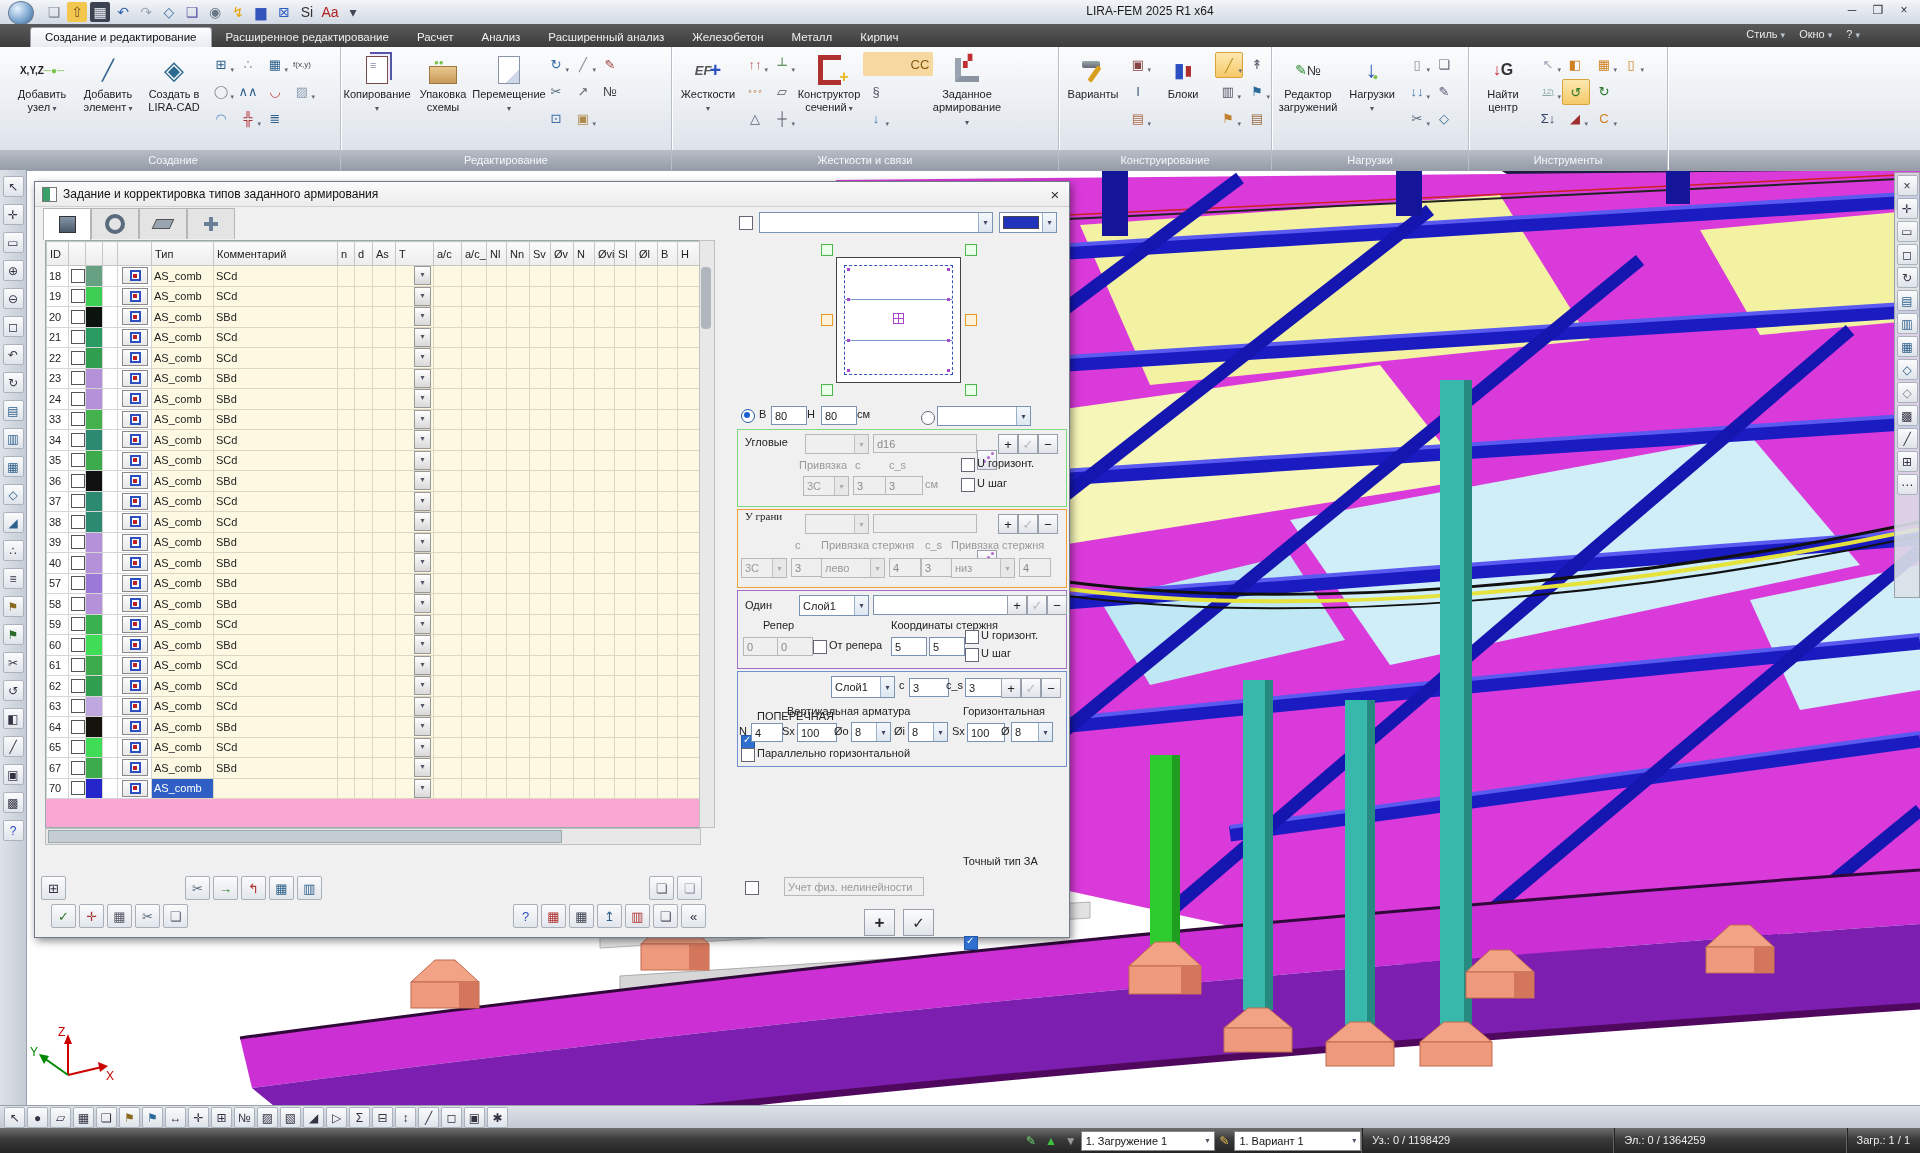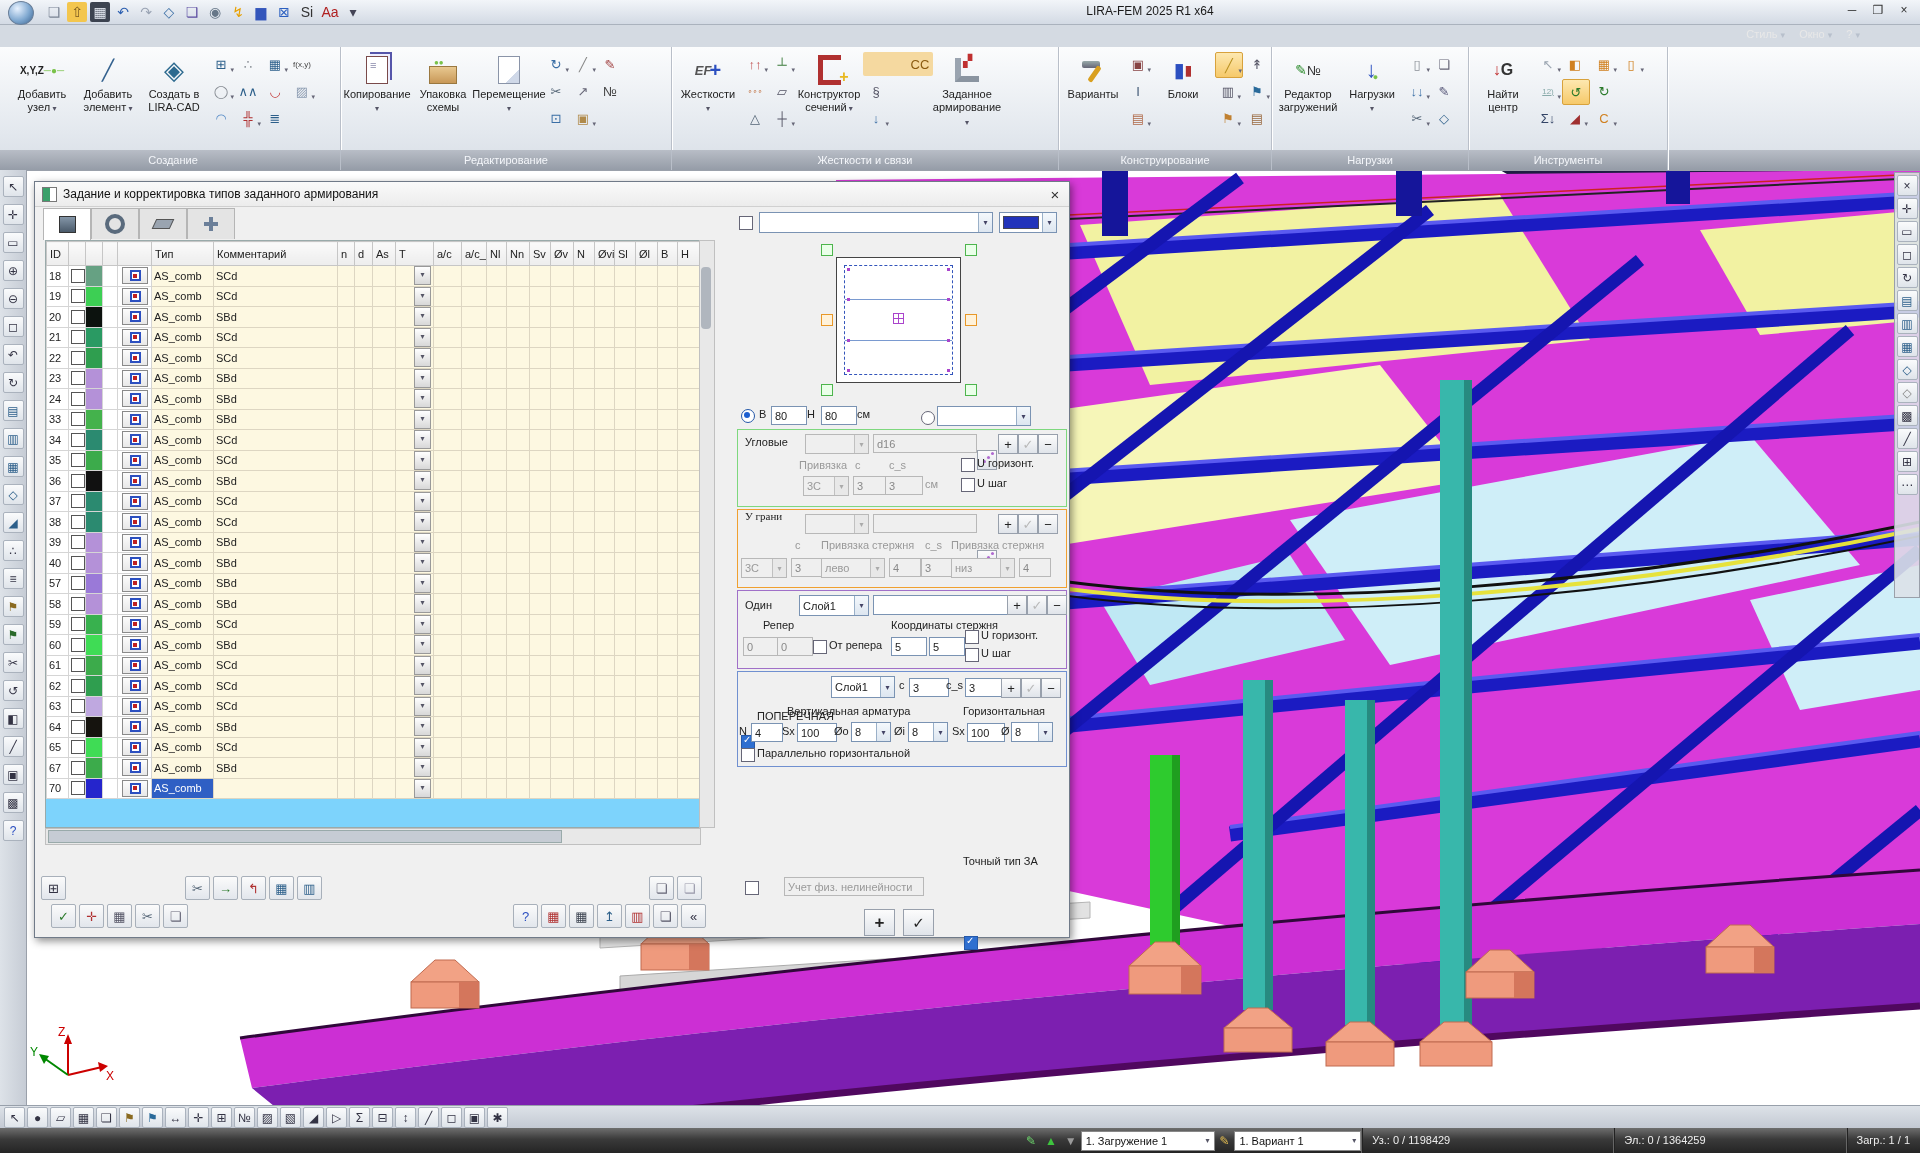--- a/index.html
+++ b/index.html
@@ -82,21 +82,21 @@
 #dlg-tabs{left:8px;top:26px;height:31px;display:flex;}
 .dtab{width:46px;height:30px;border:1px solid #b5b5b5;border-bottom:none;background:#e4e4e4;display:flex;align-items:center;justify-content:center;}
 .dtab.active{background:#fff;height:31px;}
 .dt-sq{width:15px;height:15px;background:linear-gradient(#8496a8,#4a5a6a);border:1px solid #333;}
 .dt-ring{width:12px;height:12px;border:4px solid #5a6b7d;border-radius:50%;}
 .dt-er{width:16px;height:8px;background:#9aa4b0;border:1px solid #555;transform:skewX(-25deg);}
 .dt-plus{position:relative;width:14px;height:14px;}
 .dt-plus::before{content:"";position:absolute;left:5px;top:0;width:4px;height:14px;background:#6b7f99;}
 .dt-plus::after{content:"";position:absolute;left:0;top:5px;width:14px;height:4px;background:#6b7f99;}
 
-#tblwrap{left:10px;top:58px;width:654px;height:586px;border:1px solid #9aa;background:#7dd3fc;overflow:hidden;}
+#tblwrap{left:10px;top:58px;width:654px;height:586px;border:1px solid #9aa;background:#f9a8d4;overflow:hidden;}
 table.dtable{border-collapse:collapse;table-layout:fixed;width:653px;}
 .dtable th{height:23px;background:linear-gradient(#fafafa,#ededed);border:1px solid #c6c6c6;font-weight:normal;font-size:11px;text-align:left;padding:0 3px;overflow:hidden;white-space:nowrap;}
 .dtable td{height:20.5px;border:1px solid #ddd6c2;font-size:11px;padding:0 2px;overflow:hidden;white-space:nowrap;box-sizing:border-box;}
 .dtable td.w{background:#fff;border-color:#d5d5d5;}
 .dtable td.b{background:#fdf8e1;}
 .dtable td.sel{background:#2f5fc4;color:#fff;}
 .cb{display:block;width:12px;height:12px;border:1px solid #555;background:#fff;margin:0 auto;}
 .edit-btn{display:block;width:24px;height:15px;margin:0 auto;background:linear-gradient(#fcfcfc,#e8e8e8);border:1px solid #8a8a8a;position:relative;}
 .edit-btn i{position:absolute;left:7px;top:2px;width:7px;height:7px;border:2px solid #2b4fc0;background:#fff;}
 .edit-btn i::after{content:"";position:absolute;left:1.5px;top:1.5px;width:4px;height:4px;background:#c02020;}
@@ -307,20 +307,30 @@
         </span>
       </div>
     <div class="ab" id="wintitle">LIRA-FEM 2025 R1 x64</div>
     <div class="ab" id="wbtns">
       <span>─</span>
       <span>❐</span>
       <span>×</span>
     </div>
   </div>
 
+  <div class="ab" id="tabbar">
+      <div class="tab active">Создание и редактирование</div>
+      <div class="tab">Расширенное редактирование</div>
+      <div class="tab">Расчет</div>
+      <div class="tab">Анализ</div>
+      <div class="tab">Расширенный анализ</div>
+      <div class="tab">Железобетон</div>
+      <div class="tab">Металл</div>
+      <div class="tab">Кирпич</div>
+    </div>
   <div id="tabright">
       <span>Стиль <i>▾</i></span>
       <span>Окно <i>▾</i></span>
       <span>? <i>▾</i></span>
     </div>
 
   <div class="ab" id="ribbon">
 
     <div class="rgroup" style="width:334px">
       <div class="rg-content">

